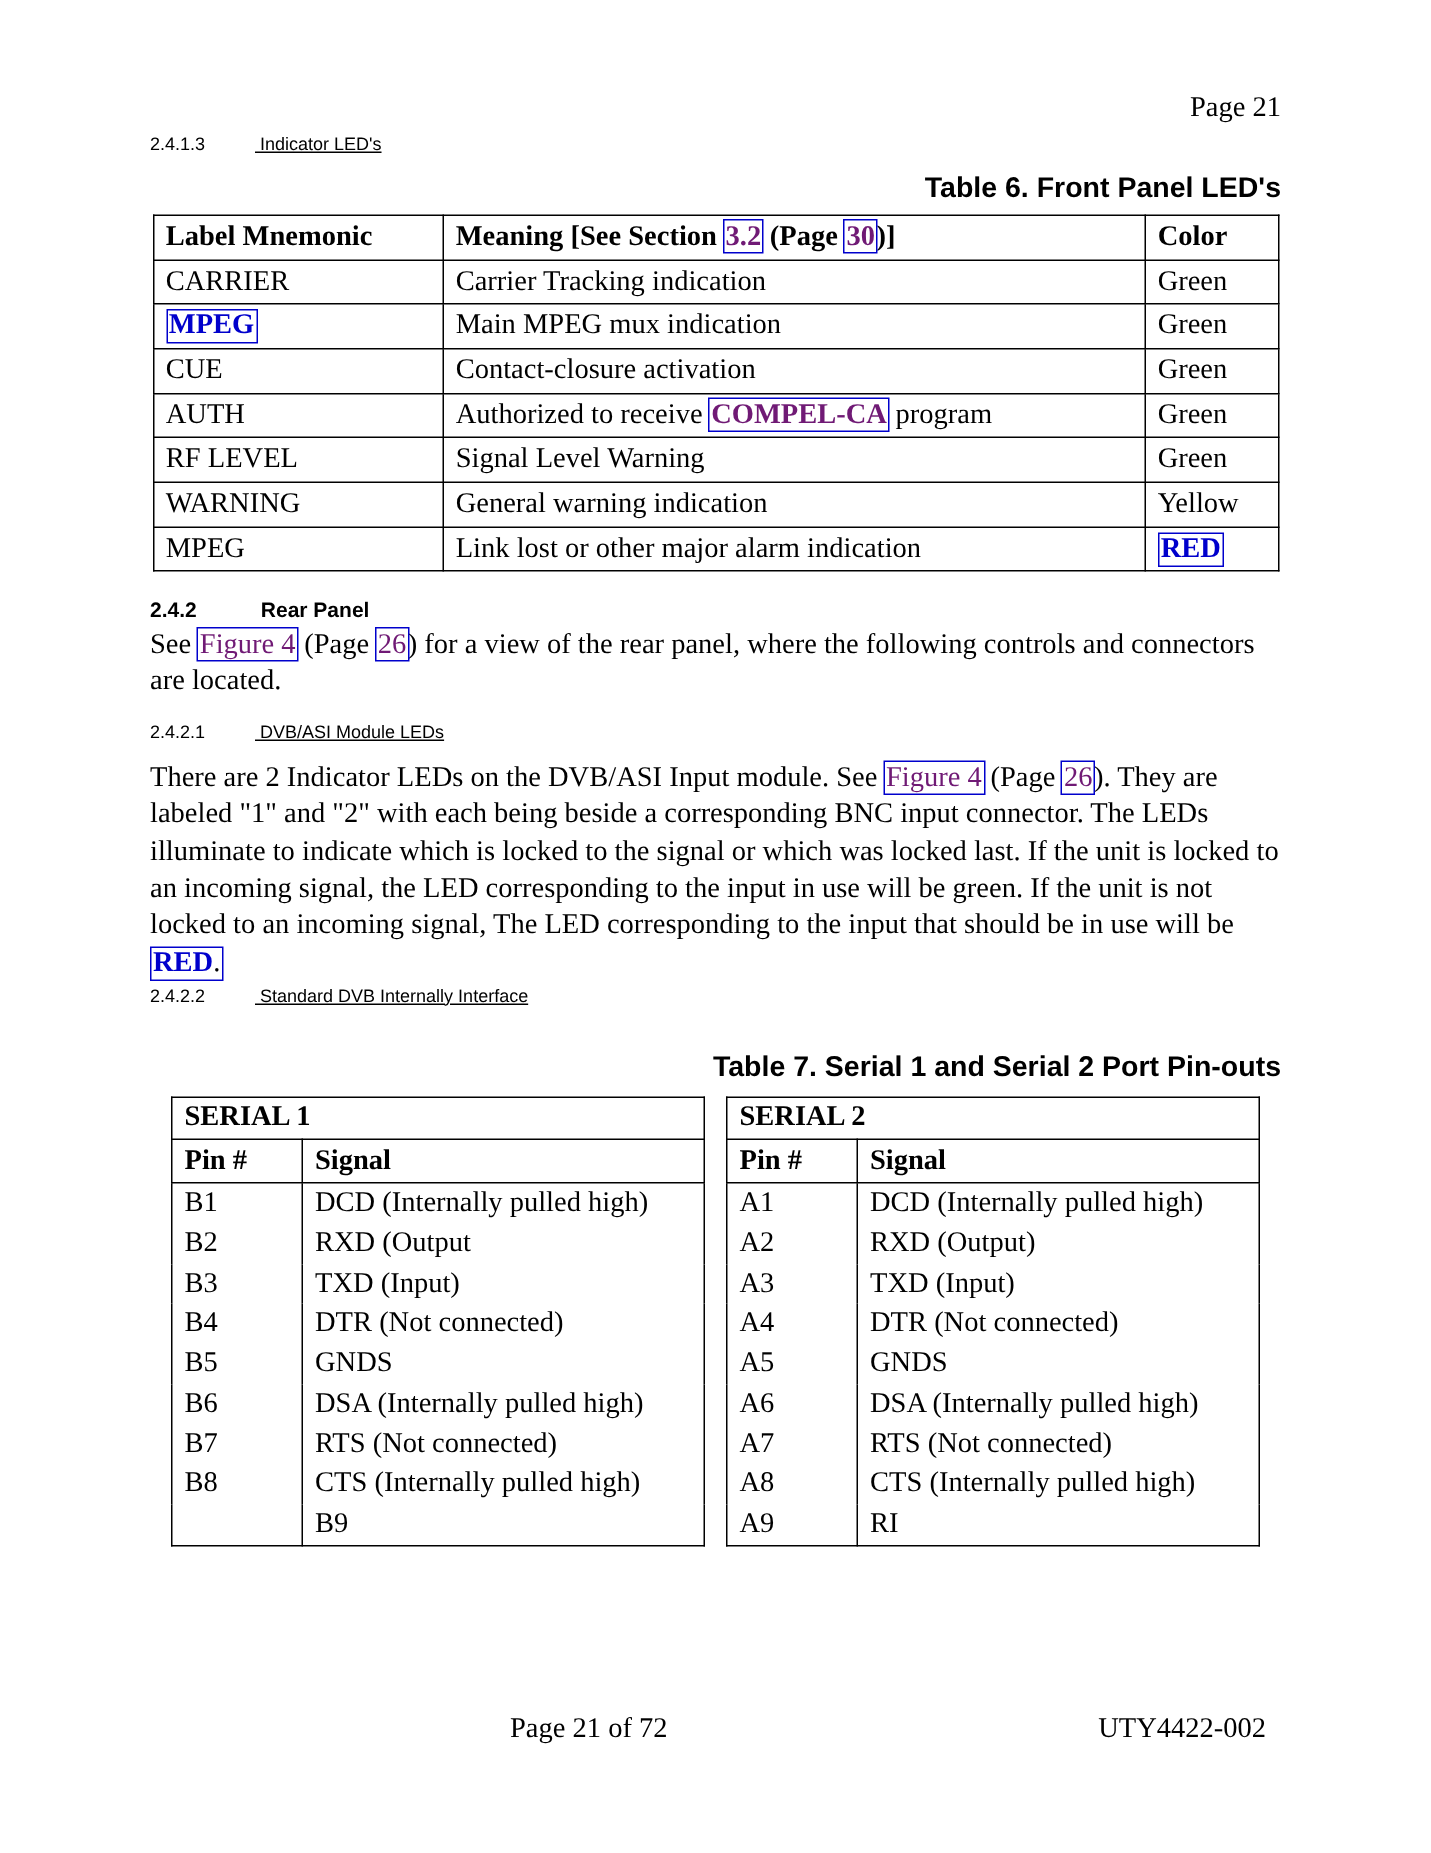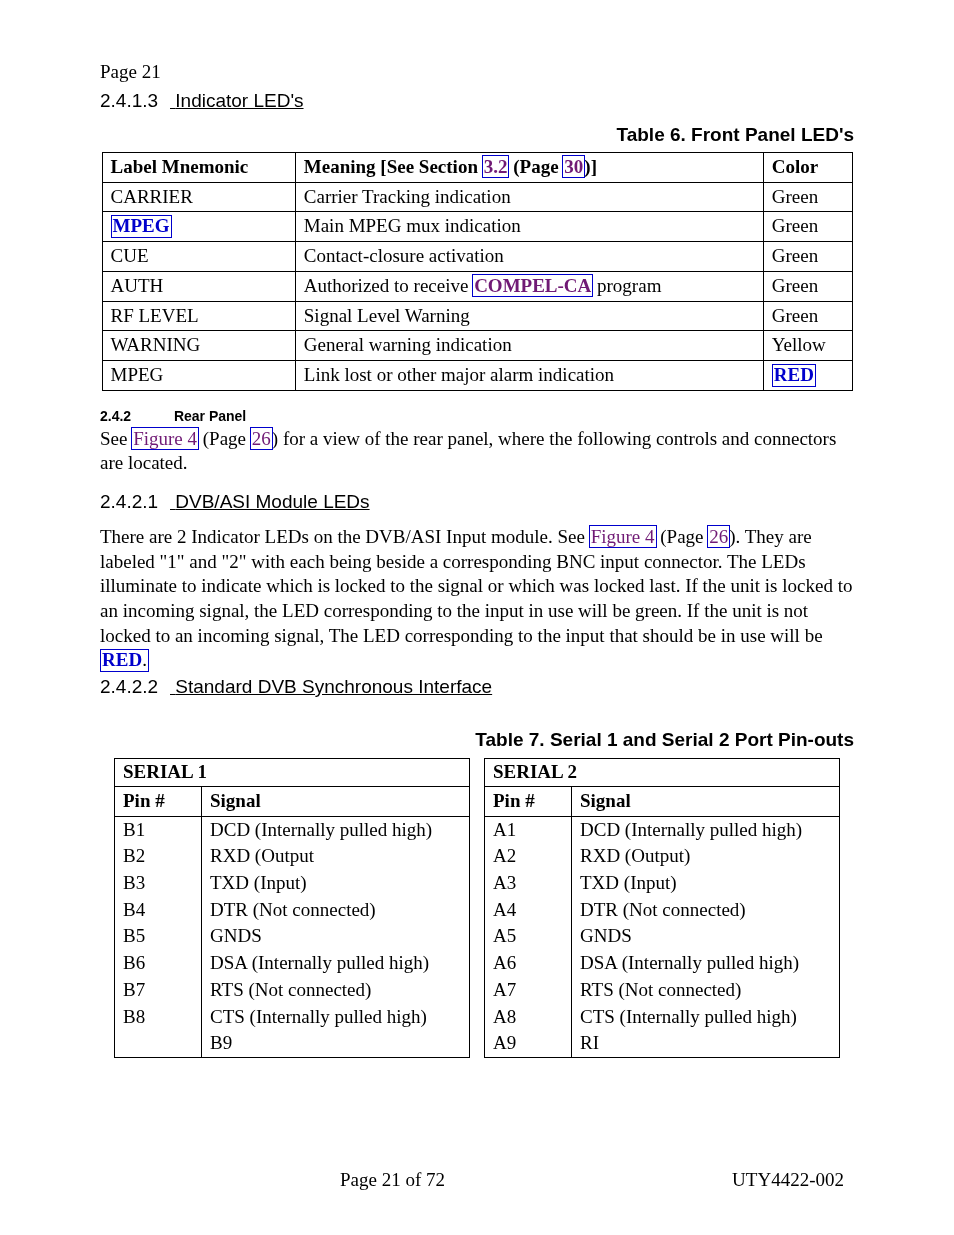--- a/index.html
+++ b/index.html
@@ -6,23 +6,23 @@
     margin: 0;
     padding: 60px 100px 40px 100px;
     font-family: "Times New Roman", Times, serif;
     font-size: 19px;
     color: #000;
     background: #fff;
     width: 954px;
     box-sizing: border-box;
     line-height: 1.3;
   }
-  .page-num-top { text-align: left; }
+  .page-num-top { text-align: right; }
   .sec-num { display: inline-block; min-width: 70px; }
-  .heading { font-family: Arial, Helvetica, sans-serif; font-size: 19px; text-decoration: underline; margin: 4px 0 10px 0; }
+  .heading { font-family: Arial, Helvetica, sans-serif; font-size: 12px; text-decoration: underline; margin: 4px 0 10px 0; }
   .heading-bold { font-family: Arial, Helvetica, sans-serif; font-size: 14px; font-weight: bold; margin: 16px 0 2px 0; }
   .table-caption { font-family: Arial, Helvetica, sans-serif; font-weight: bold; text-align: right; margin: 6px 0 4px 0; }
   table { border-collapse: collapse; }
   .t6 { margin: 0 auto 12px auto; width: 751px; }
   .t6 th, .t6 td { border: 1px solid #000; padding: 2px 8px; text-align: left; font-weight: normal; }
   .t6 th { font-weight: bold; }
   .link { color: #701a75; outline: 1px solid #0000cc; padding: 0 1px; }
   .link-plain { color: #0000cc; }
   .linkbox { border: 1.5px solid #0000cc; padding: 0 1px; display: inline-block; line-height: 1.1; }
   p { margin: 2px 0 14px 0; }
@@ -107,21 +107,21 @@
 <div class="heading">
   <span class="sec-num">2.4.2.1</span>
   <span>DVB/ASI Module LEDs</span>
 </div>
 <p style="margin-bottom:2px;">
   <span>There are 2 Indicator LEDs on the DVB/ASI Input module.  See </span><span class="link">Figure 4</span><span> (Page </span><span class="link">26</span><span>).  They are labeled "1" and "2" with each being beside a corresponding BNC input connector.  The LEDs illuminate to indicate which is locked to the signal or which was locked last.  If the unit is locked to an incoming signal, the LED corresponding to the input in use will be green.  If the unit is not locked to an incoming signal, The LED corresponding to the input that should be in use will be </span><span class="linkbox"><b><span class="link-plain">RED</span></b><span>.</span></span>
 </p>
 
 <div class="heading" style="margin-top:2px;">
   <span class="sec-num">2.4.2.2</span>
-  <span>Standard DVB Synchronous Interface</span>
+  <span>Standard DVB Internally Interface</span>
 </div>
 
 <div class="table-caption" style="margin-top:28px;">Table 7.  Serial 1 and Serial 2 Port Pin-outs</div>
 
 <div class="t7-wrap">
   <table>
     <tbody>
         <tr>
           <td colspan="2" class="t7-title">SERIAL 1</td>
         </tr>

